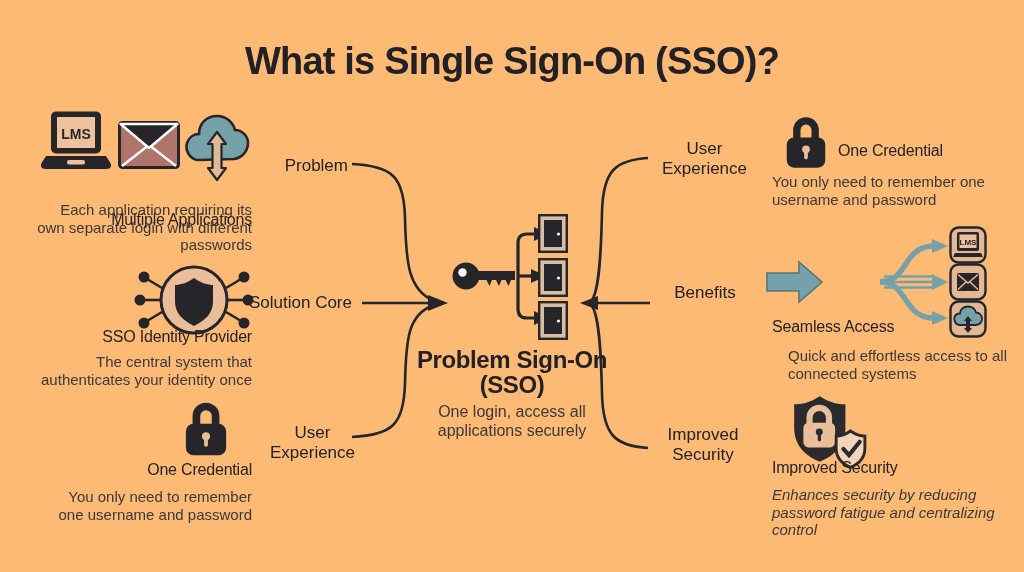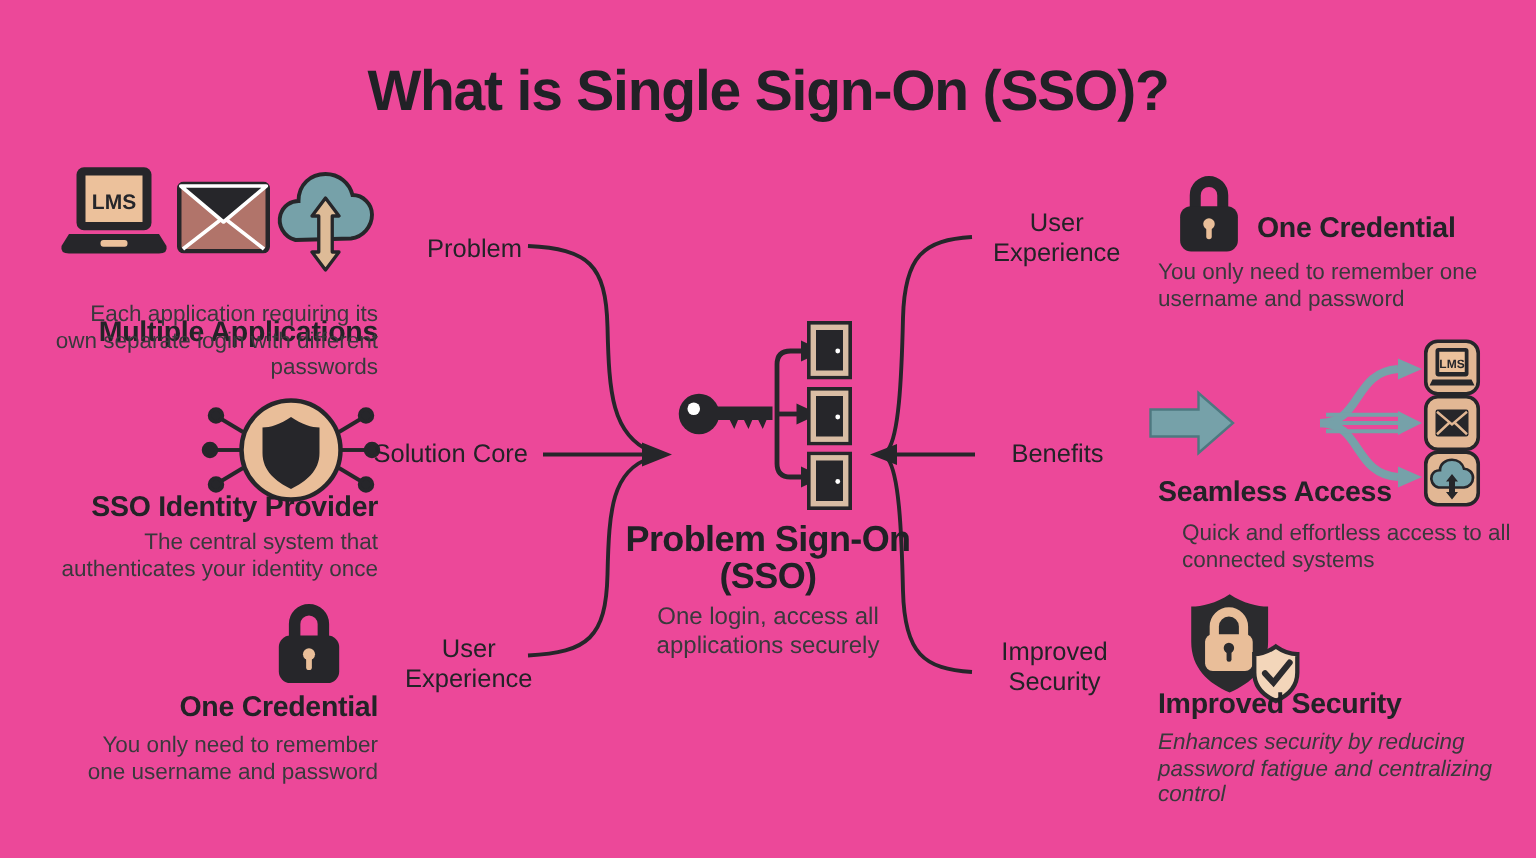--- a/index.html
+++ b/index.html
@@ -1,25 +1,25 @@
 <!DOCTYPE html>
 <html><head>
 <meta charset="utf-8">
 <style>
   html,body{margin:0;padding:0;background:#ffffff;}
   .canvas{
-    position:relative;width:1024px;height:572px;overflow:hidden;background:#ec4899;
+    position:relative;width:1024px;height:572px;overflow:hidden;background:#fdba74;
     font-family:"Liberation Sans","DejaVu Sans",sans-serif;color:#232327;
   }
   .abs{position:absolute;}
   .title{
     left:0;right:0;top:40px;text-align:center;
     font-size:38px;font-weight:700;letter-spacing:-0.8px;color:#212126;
   }
-  .heading{font-weight:700;font-size:19px;letter-spacing:-0.2px;color:#232327;}
+  .heading{font-weight:400;font-size:16px;letter-spacing:-0.2px;color:#232327;}
   .bodytext{font-size:15px;line-height:1.17;color:#39393c;}
   .label{font-weight:400;font-size:17px;line-height:1.15;color:#232327;}
   .r{text-align:right;} .c{text-align:center;} .l{text-align:left;}
   .core-heading{font-weight:700;font-size:24px;line-height:1.05;letter-spacing:-0.4px;color:#212126;}
   .core-sub{font-size:16px;line-height:1.2;color:#39393c;}
   .sso-badge{
     width:54px;height:54px;border-radius:50%;background:#1e1e20;
     color:#dcb49b;font-weight:700;font-size:15px;letter-spacing:0.5px;
     display:flex;align-items:center;justify-content:center;
   }
@@ -127,21 +127,21 @@
   <svg class="abs" style="left:538px;top:301px;" width="30" height="39" viewBox="0 0 30 39">
     <rect x="1.2" y="1.2" width="27.6" height="36.6" fill="#d9bda4" stroke="#26262a" stroke-width="2.4"></rect>
     <rect x="6" y="6" width="18" height="27" fill="#26262a"></rect>
     <circle cx="20.5" cy="20" r="1.6" fill="#ffffff"></circle>
   </svg>
 
   <div class="abs core-heading c" style="left:417px;top:347px;width:190px;">Problem Sign-On (SSO)</div>
   <div class="abs core-sub c" style="left:422px;top:402px;width:180px;">One login, access all applications securely</div>
 
   <div class="abs label c" style="left:652px;top:139px;width:105px;">User Experience</div>
-  <div class="abs label c" style="left:655px;top:293px;width:100px;white-space:nowrap;">Benefits</div>
+  <div class="abs label c" style="left:655px;top:283px;width:100px;white-space:nowrap;">Benefits</div>
   <div class="abs label c" style="left:648px;top:425px;width:110px;">Improved Security</div>
 
   <svg class="abs" style="left:784px;top:114px;" width="44" height="56" viewBox="0 0 48 60">
     <path d="M14,28 V17 a10,10 0 0 1 20,0 V28" fill="none" stroke="#26262a" stroke-width="8"></path>
     <rect x="3" y="25" width="42" height="33" rx="8" fill="#26262a"></rect>
     <circle cx="24" cy="38" r="4.2" fill="#e9be99"></circle>
     <rect x="22" y="39" width="4" height="10" rx="2" fill="#e9be99"></rect>
   </svg>
   <div class="abs heading l" style="left:838px;top:142px;width:180px;">One Credential</div>
   <div class="abs bodytext l" style="left:772px;top:173px;width:235px;">You only need to remember one username and password</div>

